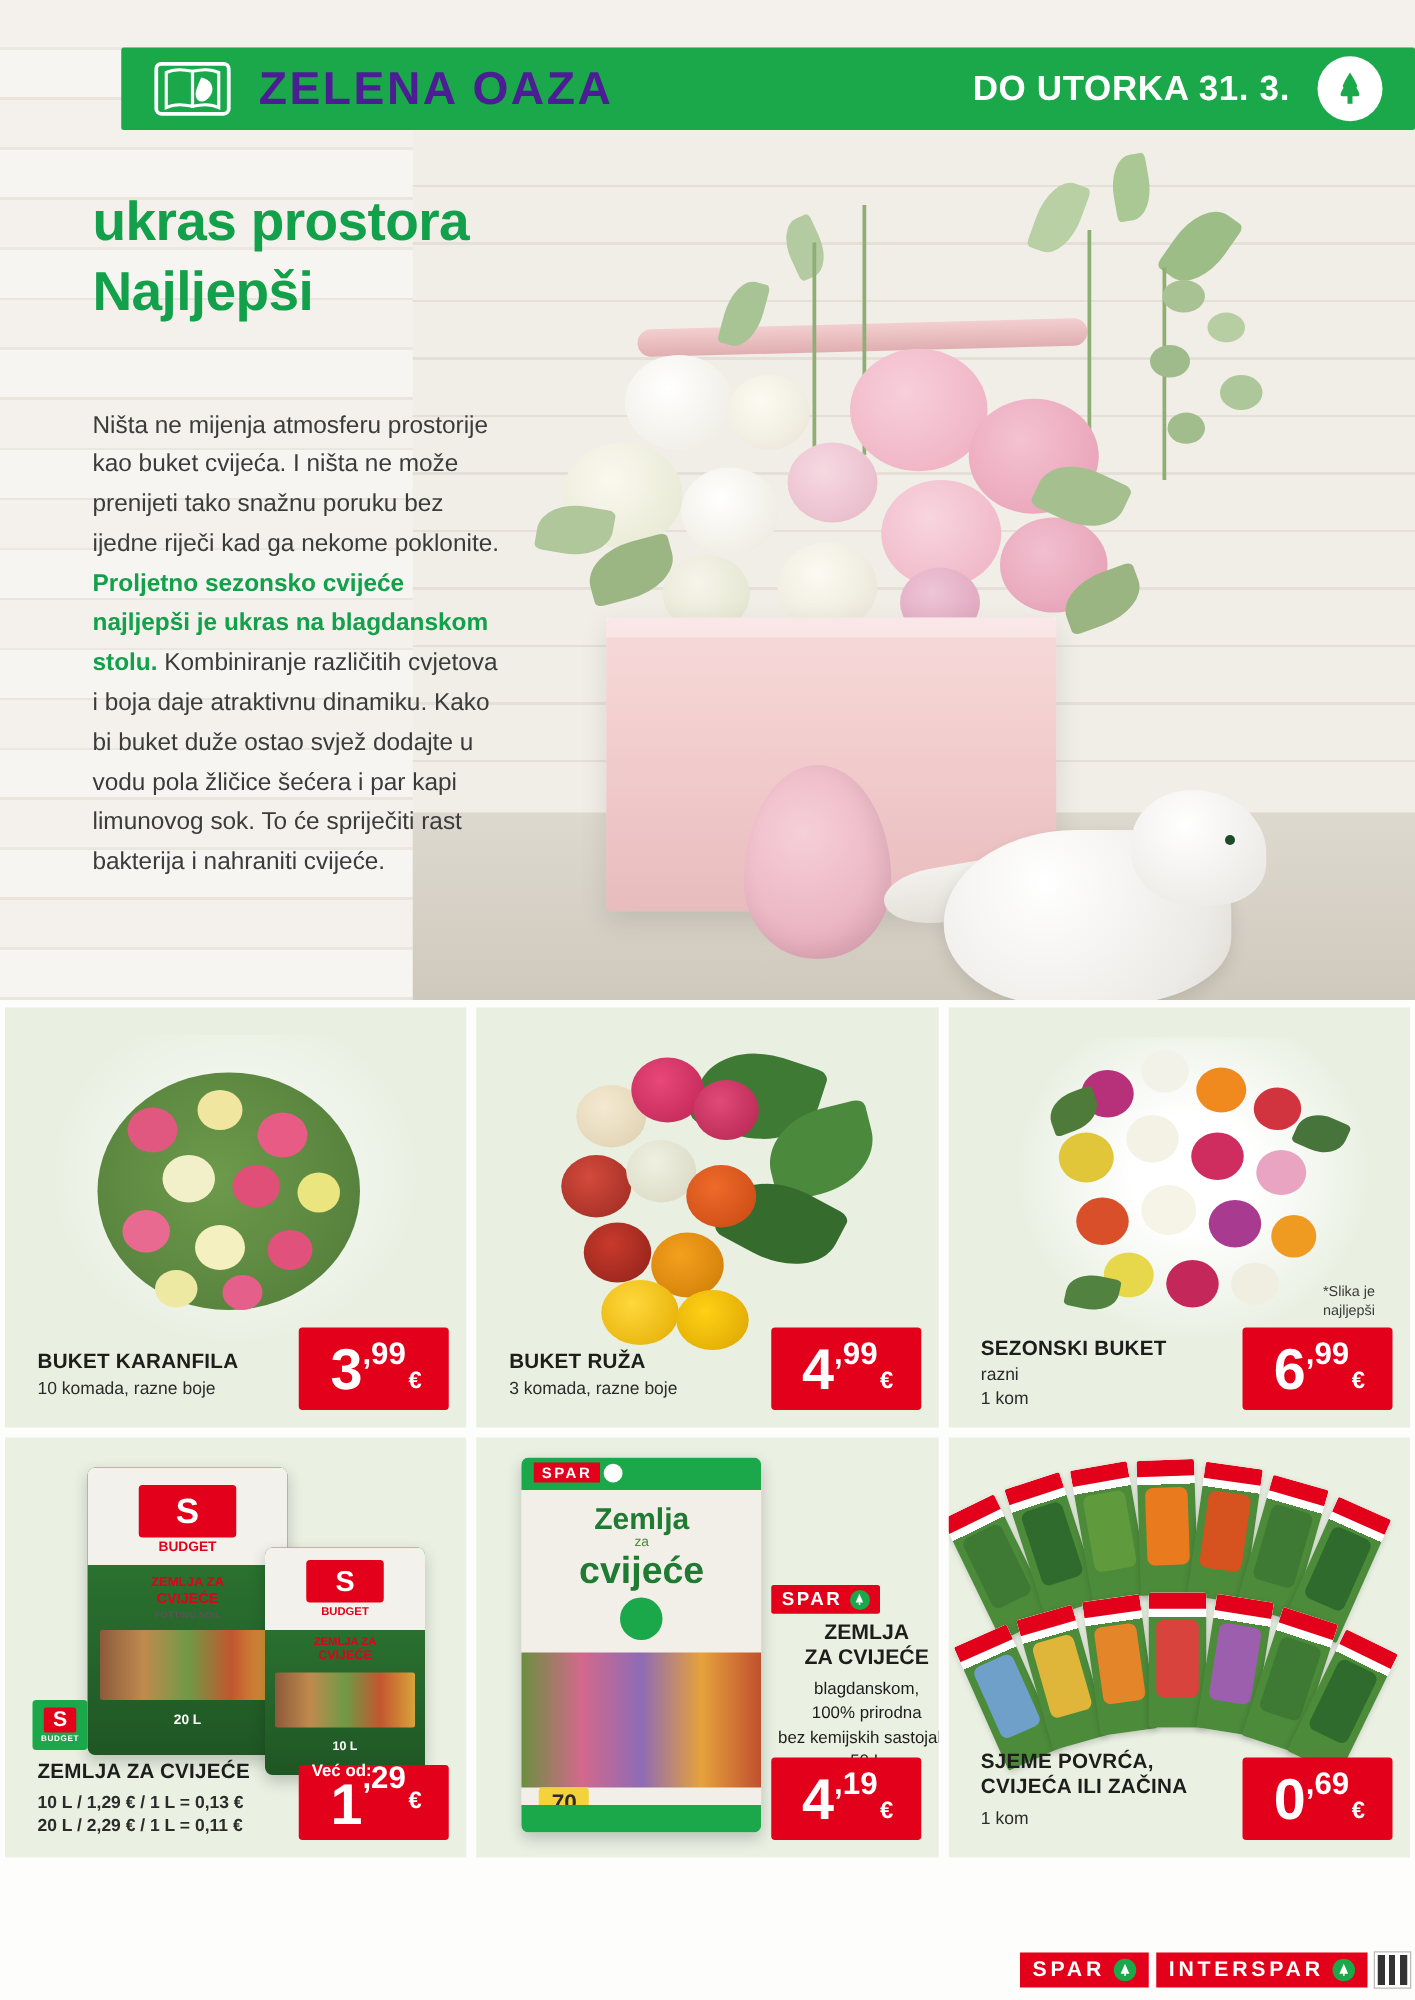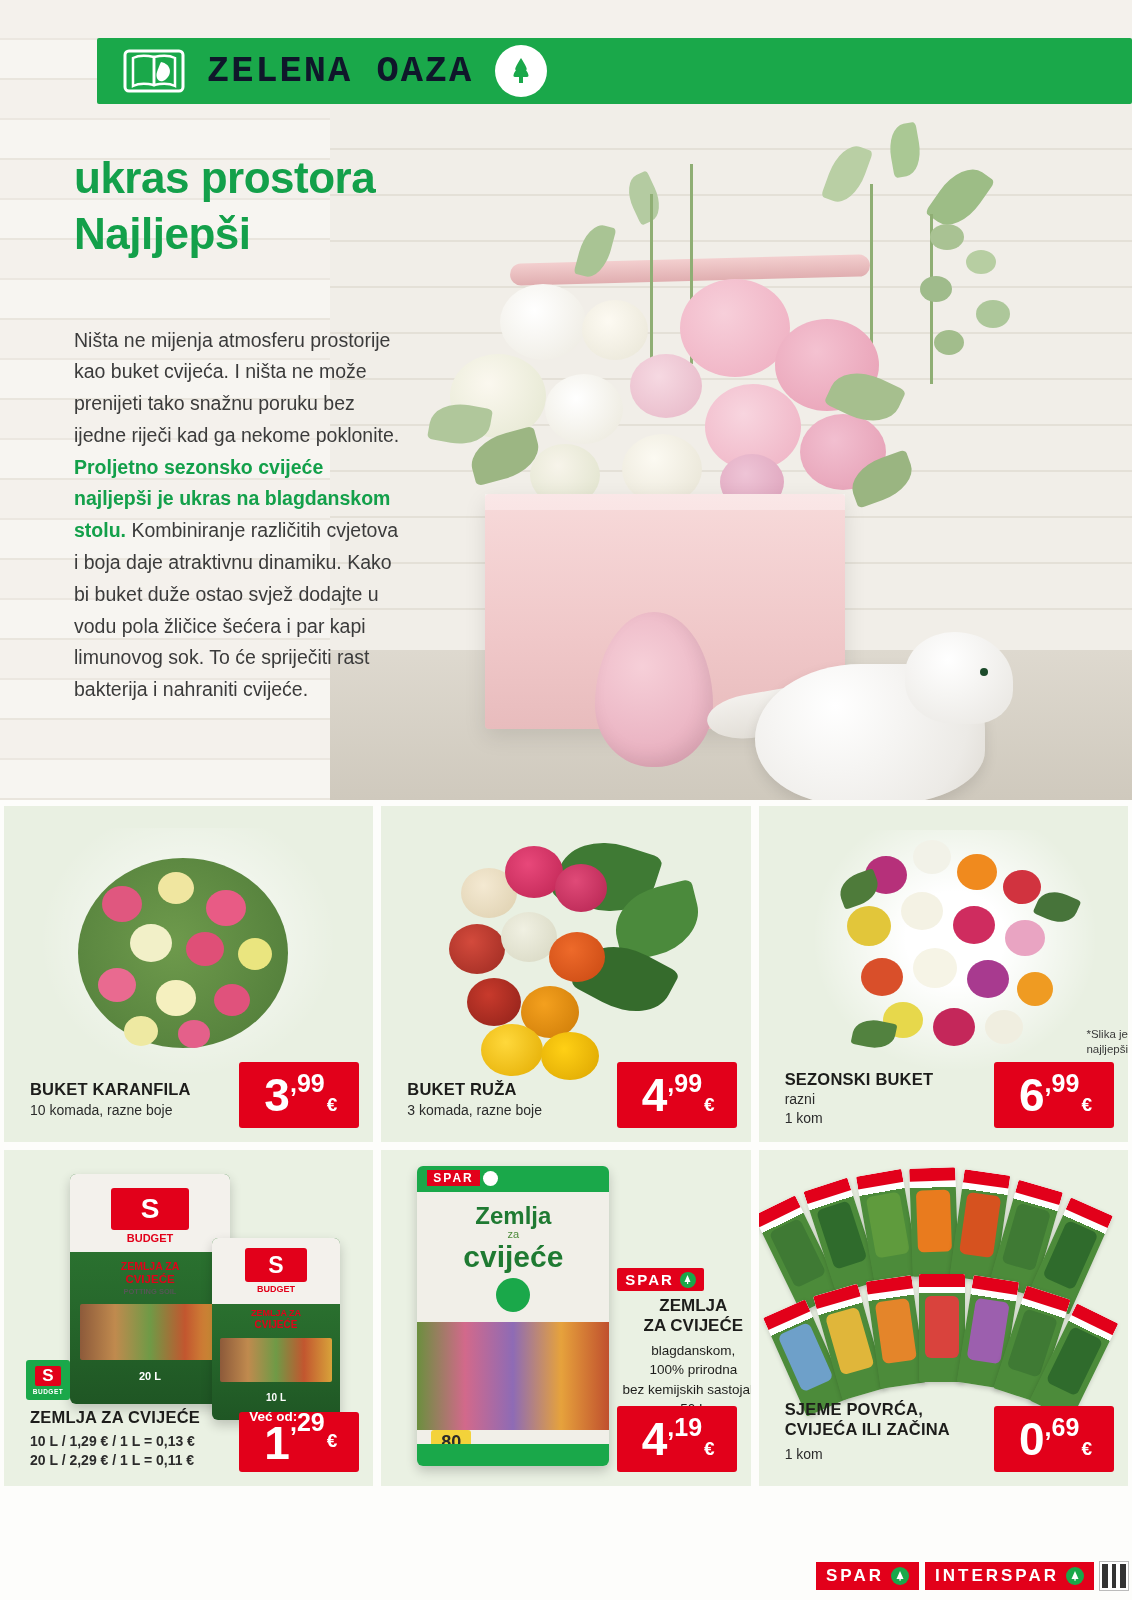--- a/index.html
+++ b/index.html
@@ -41,27 +41,26 @@
     border-radius: 2px;
   }
   .headerbar .logo-book {
     width: 62px; height: 46px;
     margin-left: 26px;
     position: relative;
     flex: none;
   }
   .headerbar .logo-book svg { display: block; }
   .headerbar .brand {
-    color: #0f172a;
+    color: #4c1d95;
     font-size: 37px;
     font-weight: bold;
     letter-spacing: 2px;
     margin-left: 22px;
     white-space: nowrap;
-    font-family: Liberation Mono, monospace;
   }
   .headerbar .valid {
     color: #ffffff;
     font-size: 28px;
     font-weight: bold;
     letter-spacing: 0.5px;
     margin-left: auto;
     white-space: nowrap;
   }
   .headerbar .fir {
@@ -242,21 +241,21 @@
   }
   .price.withlabel { height: 60px; flex-direction: column; justify-content: flex-end; padding-bottom: 6px;}
   .price .vecod {
     font-size: 13.5px; font-weight: bold;
     align-self: flex-start; margin-left: 10px; margin-bottom: -4px;
   }
   .price .num { display: flex; align-items: flex-start; }
 
   .note-sim {
     position: absolute;
-    right: 0; bottom: 86px;
+    right: 28px; bottom: 86px;
     font-size: 11.5px;
     color: #3a3a3a;
     text-align: center;
     line-height: 1.25;
     margin-left: 37px;
   }
 
   
   .bq { position: absolute; }
 
@@ -409,20 +408,21 @@
     <div class="headerbar">
       <div class="logo-book">
         <svg width="62" height="46" viewBox="0 0 62 46">
           <rect x="2" y="3" width="58" height="40" rx="4" fill="none" stroke="#ffffff" stroke-width="3"></rect>
           <path d="M31 9 C22 7 14 8 10 10 L10 38 C14 36 22 35 31 37 Z" fill="none" stroke="#ffffff" stroke-width="2.5"></path>
           <path d="M31 9 C40 7 48 8 52 10 L52 38 C48 36 40 35 31 37 Z" fill="none" stroke="#ffffff" stroke-width="2.5"></path>
           <path d="M38 14 C48 16 50 26 42 32 C36 36 32 30 34 24 C36 18 38 14 38 14 Z" fill="#ffffff"></path>
         </svg>
       </div>
       <div class="brand">ZELENA OAZA</div>
+      <div class="valid">DO UTORKA 31. 3.</div>
       <div class="fir">
         <svg width="34" height="34" viewBox="0 0 34 34">
           <circle cx="17" cy="17" r="17" fill="#ffffff"></circle>
           <path d="M17 4 C12 12 10 16 12 16 C10 19 8 23 11 23 L15 23 L15 29 L19 29 L19 23 L23 23 C26 23 24 19 22 16 C24 16 22 12 17 4 Z" fill="#1aa84a"></path>
         </svg>
       </div>
     </div>
 
     <div class="headline">
       <div>ukras prostora</div>
@@ -574,21 +574,21 @@
       <div class="card light">
         <div class="bag" style="left:36px; top:16px; width:192px; height:300px; background:#f1efe8;">
           <div style="position:absolute; left:0; top:0; width:100%; height:26px; background:#1aa84a;"></div>
           <div style="position:absolute; left:10px; top:4px; background:#e2001a; color:#fff; font-weight:bold; font-size:12px; letter-spacing:2px; padding:1px 6px;">SPAR</div>
           <div style="position:absolute; left:66px; top:5px; width:15px; height:15px; border-radius:50%; background:#ffffff;"></div>
           <div style="position:absolute; width:100%; top:36px; text-align:center; color:#1f7a32; font-size:24px; font-weight:bold;">Zemlja</div>
           <div style="position:absolute; width:100%; top:62px; text-align:center; color:#4c8b3a; font-size:11px;">za</div>
           <div style="position:absolute; width:100%; top:74px; text-align:center; color:#1f7a32; font-size:30px; font-weight:bold;">cvijeće</div>
           <div style="position:absolute; left:50%; transform:translateX(-50%); top:112px; width:34px; height:34px; border-radius:50%; background:#1aa84a;"></div>
           <div style="position:absolute; left:0; top:156px; width:100%; height:108px; background:linear-gradient(90deg,#6b8f3e,#d2698b,#8e6bb5,#e6a23c,#c0502e);"></div>
-          <div style="position:absolute; left:14px; top:264px; background:#f3d23a; color:#2b2b2b; font-weight:bold; font-size:18px; padding:2px 10px; border-radius:3px;">80</div>
+          <div style="position:absolute; left:14px; top:264px; background:#f3d23a; color:#2b2b2b; font-weight:bold; font-size:18px; padding:2px 10px; border-radius:3px;">70</div>
           <div style="position:absolute; left:0; bottom:0; width:100%; height:22px; background:#1aa84a;"></div>
         </div>
 
         <div class="spar-logo-inline" style="left:236px; top:118px;">
           <span>SPAR</span>
           <span class="dot">
             <svg width="11" height="11" viewBox="0 0 11 11">
                 <path d="M5.5 1 L8.5 8 L2.5 8 Z" fill="#ffffff"></path>
                 <rect x="5" y="8" width="1.2" height="2" fill="#ffffff"></rect>
               </svg>

